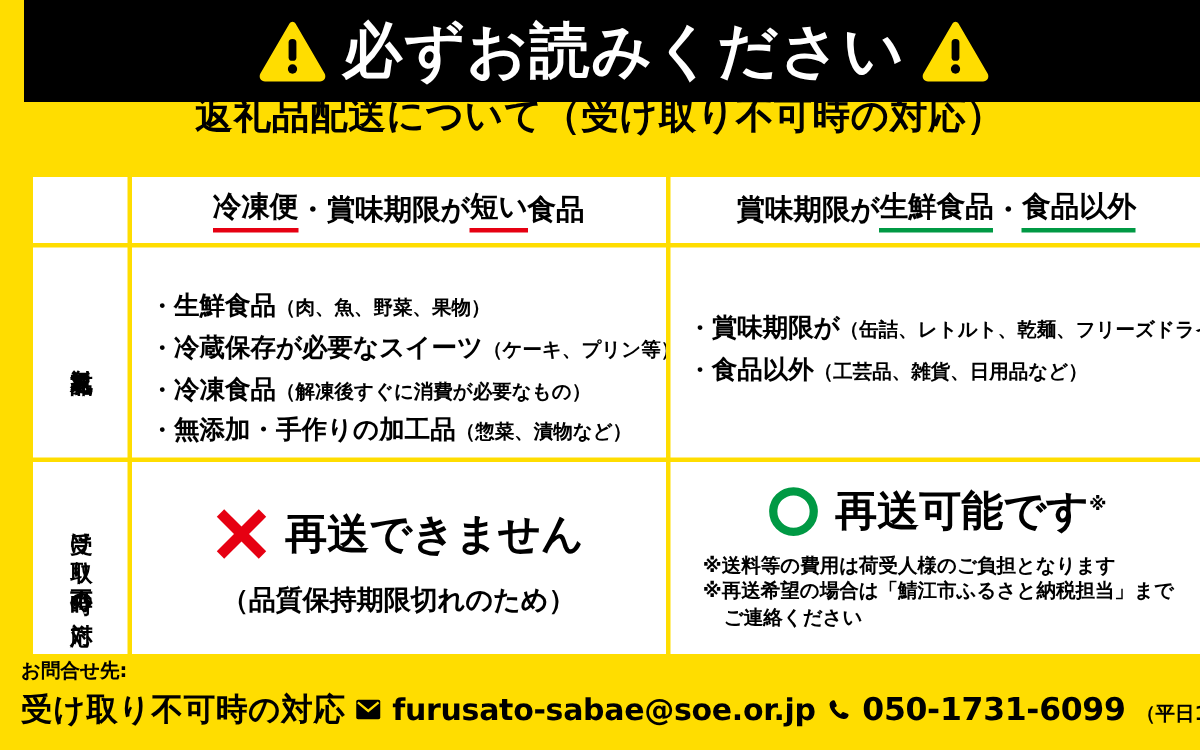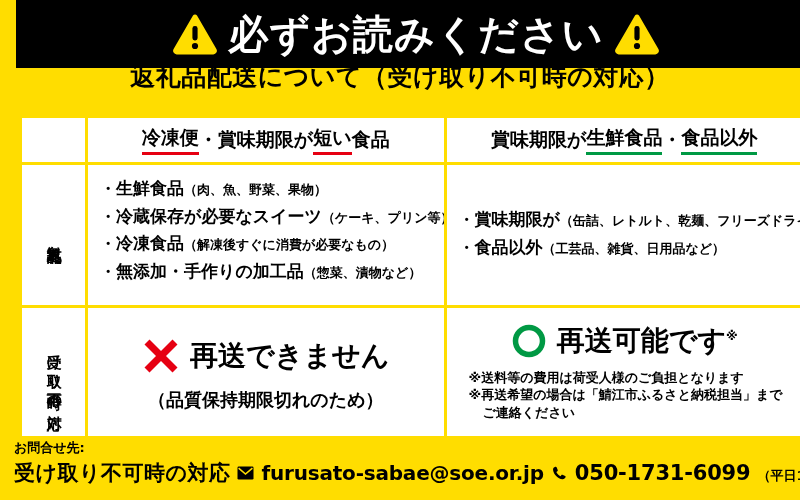--- a/index.html
+++ b/index.html
@@ -114,21 +114,21 @@
     color: #000;
     line-height: 1.18;
     letter-spacing: 1px;
     text-align: center;
   }
 
   .bullets {
     padding: 14px 8px 8px 12px;
     display: flex;
     flex-direction: column;
-    justify-content: flex-start;
+    justify-content: flex-end;
   }
   .bullets.center-v { justify-content: center; padding-top: 4px; }
   .bullet {
     display: block;
     color: #000;
     margin: 0 0 9px 0;
     line-height: 1.1;
     white-space: nowrap;
   }
   .bullet:last-child { margin-bottom: 0; }

